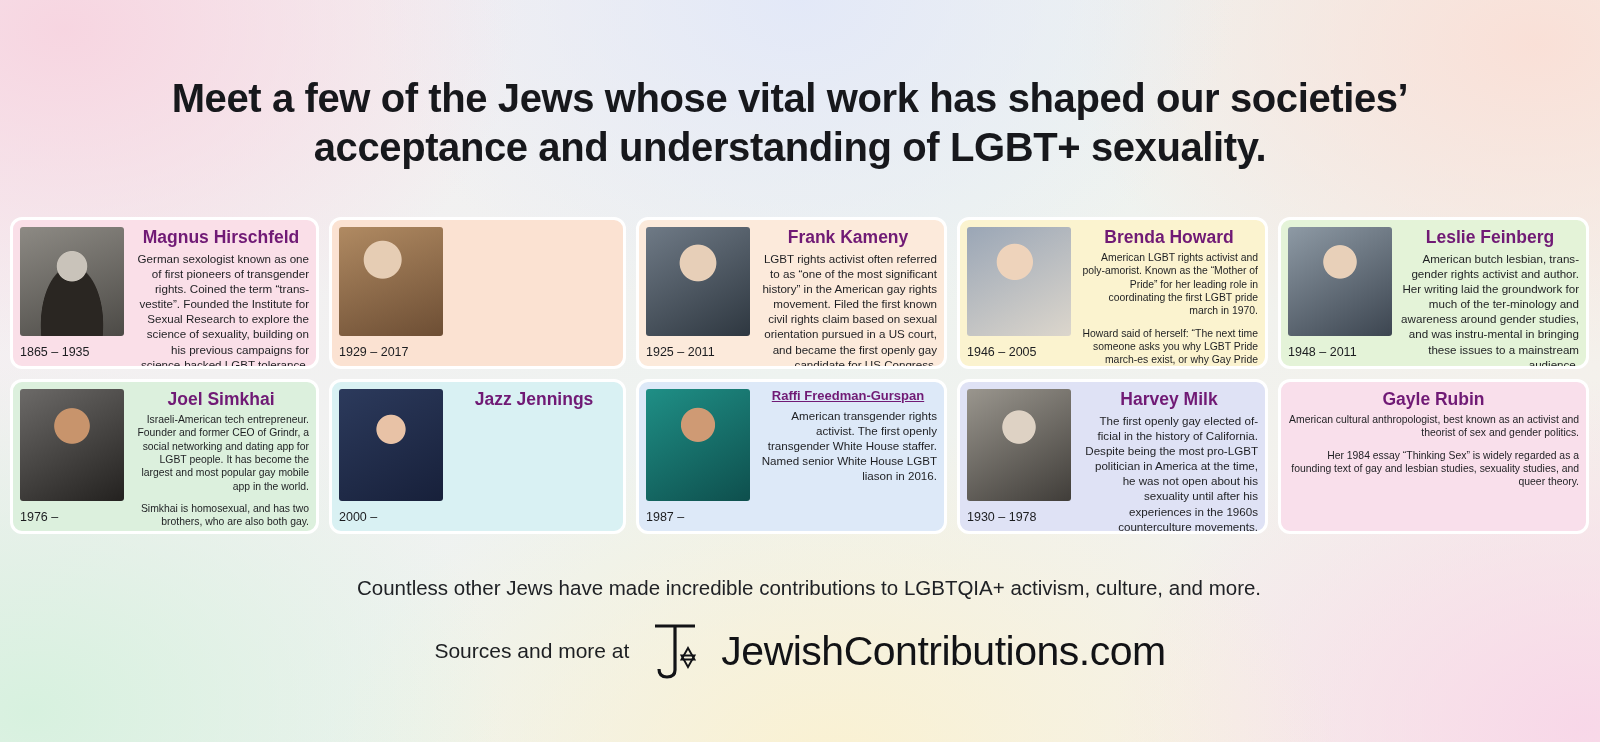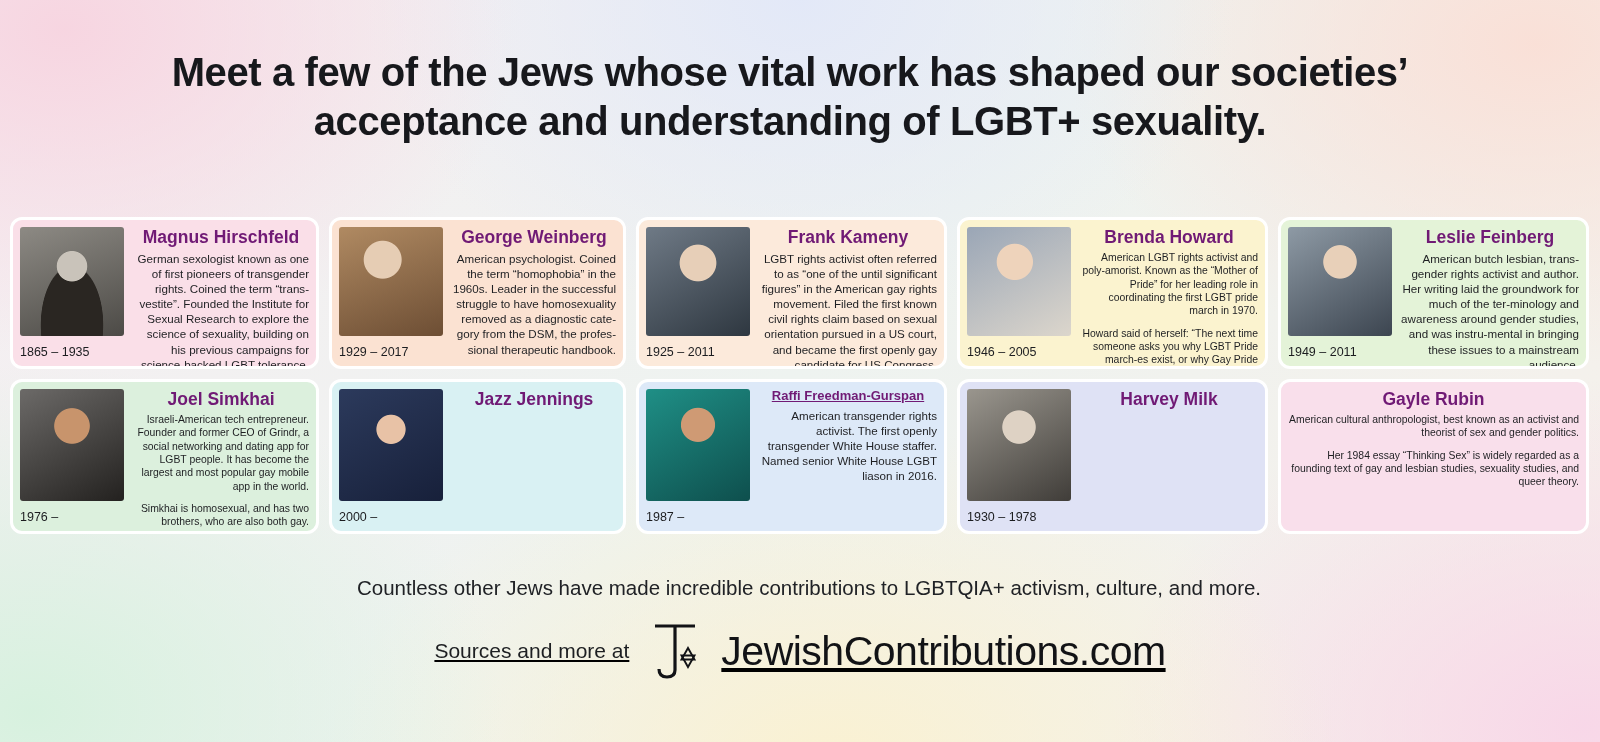--- a/index.html
+++ b/index.html
@@ -22,20 +22,21 @@
   }
 
   .headline {
     text-align: center;
     font-size: 40px;
     font-weight: bold;
     color: #17181c;
     line-height: 1.22;
     letter-spacing: -0.4px;
     padding: 48px 78px 0 58px;
+    margin-top: 26px;
   }
   .headline .l2 { display: block; }
 
   .grid {
     position: absolute;
     left: 10px;
     top: 217px;
     width: 1580px;
     display: flex;
     flex-direction: column;
@@ -126,21 +127,20 @@
   }
 
   .sources {
     position: absolute;
     left: 0; right: 0;
     top: 622px;
     display: flex;
     align-items: center;
     justify-content: center;
     gap: 18px;
-    text-decoration: underline;
   }
   .sources-label {
     font-size: 21px;
     color: #1d1f22;
   }
   .logo-mark {
     width: 56px;
     height: 58px;
     position: relative;
     flex: 0 0 auto;
@@ -205,53 +205,49 @@
         <div class="name">Magnus Hirschfeld</div>
         <div class="desc">German sexologist known as one of first pioneers of transgender rights. Coined the term “trans-vestite”. Founded the Institute for Sexual Research to explore the science of sexuality, building on his previous campaigns for science-backed LGBT tolerance.</div>
       </div>
     </div>
 
     <div class="card c-orange" style="width:297px">
       <div class="photo-wrap">
         <div class="photo ph-weinberg"></div>
         <div class="years">1929 – 2017</div>
       </div>
-      <div class="txt">
-        <div class="name">George Weinberg</div>
-        <div class="desc">American psychologist. Coined the term “homophobia” in the 1960s. Leader in the successful struggle to have homosexuality removed as a diagnostic cate-gory from the DSM, the profes-sional therapeutic handbook.</div>
-      </div>
     </div>
 
     <div class="card c-peach" style="width:311px">
       <div class="photo-wrap">
         <div class="photo ph-kameny"></div>
         <div class="years">1925 – 2011</div>
       </div>
       <div class="txt">
         <div class="name">Frank Kameny</div>
-        <div class="desc">LGBT rights activist often referred to as “one of the until significant figures” in the American gay rights movement. Filed the first known civil rights claim based on sexual orientation pursued in a US court, and became the first openly gay candidate for US Congress.</div>
+        <div class="desc">LGBT rights activist often referred to as “one of the most significant history” in the American gay rights movement. Filed the first known civil rights claim based on sexual orientation pursued in a US court, and became the first openly gay candidate for US Congress.</div>
       </div>
     </div>
 
     <div class="card c-yellow" style="width:311px">
       <div class="photo-wrap">
         <div class="photo ph-howard"></div>
         <div class="years">1946 – 2005</div>
       </div>
       <div class="txt">
         <div class="name">Brenda Howard</div>
         <div class="desc tiny">American LGBT rights activist and poly-amorist. Known as the “Mother of Pride” for her leading role in coordinating the first LGBT pride march in 1970.</div>
         <div class="desc tiny">Howard said of herself: “The next time someone asks you why LGBT Pride march-es exist, or why Gay Pride Month is in June, tell them ‘A bisexual woman named Brenda Howard thought it should be.’”</div>
       </div>
     </div>
 
     <div class="card c-green" style="width:311px">
       <div class="photo-wrap">
         <div class="photo ph-feinberg"></div>
-        <div class="years">1949 – 2011</div>
+        <div class="years">1948 – 2011</div>
       </div>
       <div class="txt">
         <div class="name">Leslie Feinberg</div>
         <div class="desc">American butch lesbian, trans-gender rights activist and author. Her writing laid the groundwork for much of the ter-minology and awareness around gender studies, and was instru-mental in bringing these issues to a mainstream audience.</div>
       </div>
     </div>
 
   </div>
 
   <div class="row row2">
@@ -289,20 +285,21 @@
       </div>
     </div>
 
     <div class="card c-blue" style="width:311px">
       <div class="photo-wrap">
         <div class="photo ph-milk"></div>
         <div class="years">1930 – 1978</div>
       </div>
       <div class="txt">
         <div class="name">Harvey Milk</div>
+        <div class="desc">The first openly gay elected of-ficial in the history of California. Despite being the most pro-LGBT politician in America at the time, he was not open about his sexuality until after his experiences in the 1960s counterculture movements.</div>
       </div>
     </div>
 
     <div class="card c-rose" style="width:311px">
       <div class="txt">
         <div class="name">Gayle Rubin</div>
         <div class="desc tiny">American cultural anthropologist, best known as an activist and theorist of sex and gender politics.</div>
         <div class="desc tiny">Her 1984 essay “Thinking Sex” is widely regarded as a founding text of gay and lesbian studies, sexuality studies, and queer theory.</div>
       </div>
     </div>

